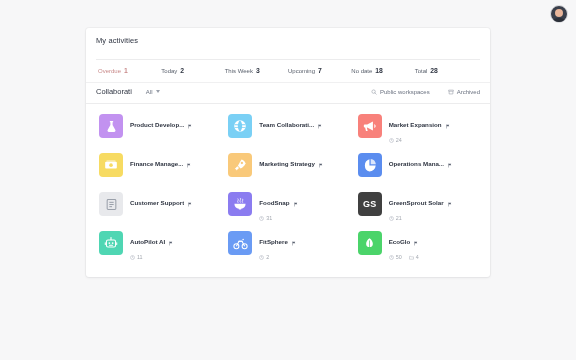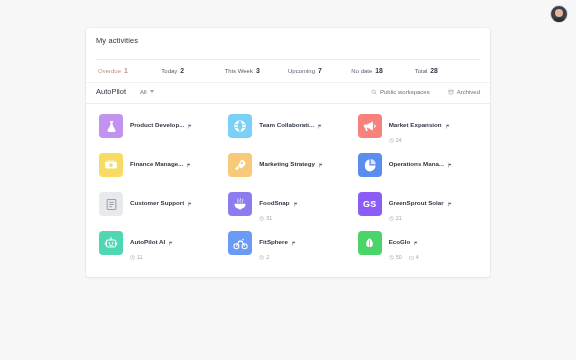--- a/index.html
+++ b/index.html
@@ -201,21 +201,21 @@
         <div class="stat overdue"><span>Overdue</span><span class="num">1</span></div>
         <div class="stat"><span>Today</span><span class="num">2</span></div>
         <div class="stat"><span>This Week</span><span class="num">3</span></div>
         <div class="stat"><span>Upcoming</span><span class="num">7</span></div>
         <div class="stat"><span>No date</span><span class="num">18</span></div>
         <div class="stat"><span>Total</span><span class="num">28</span></div>
       </div>
   </div>
 
   <div class="ws-head">
-    <div class="ws-title">AutoPilot</div>
+    <div class="ws-title">Collaborati</div>
     <div class="ws-filter">
       <span>All</span>
       <span class="chev"></span>
     </div>
     <div class="spacer"></div>
     <div class="ws-action">
       <span>
         <svg width="6" height="6" viewBox="0 0 16 16" fill="none" stroke="#9aa0aa" stroke-width="1.6">
           <circle cx="7" cy="7" r="4.6"></circle>
             <line x1="10.4" y1="10.4" x2="14" y2="14" stroke-linecap="round"></line>
@@ -408,21 +408,21 @@
                   <circle cx="8" cy="8" r="6.4"></circle>
                   <path d="M8 4.4V8l2.4 1.6" stroke-linecap="round"></path>
                 </svg>
               </span>
               <span>31</span>
             </div>
           </div>
         </div>
       </div>
       <div class="card">
-        <div class="tile" style="background: #8b5cf6;">
+        <div class="tile" style="background: #404040;">
           <span class="initials">GS</span>
         </div>
         <div class="card-body">
           <div class="card-name-row">
             <div class="card-name">GreenSprout Solar</div>
             <span class="flag"><svg width="5" height="5" viewBox="0 0 16 16" fill="#5a6170">
                 <path d="M3.4 1.4h1.3v13.2H3.4z"></path>
                 <path d="M5.4 2.1h8.2l-1.9 2.6 1.9 2.6H5.4z"></path>
               </svg></span>
           </div>

